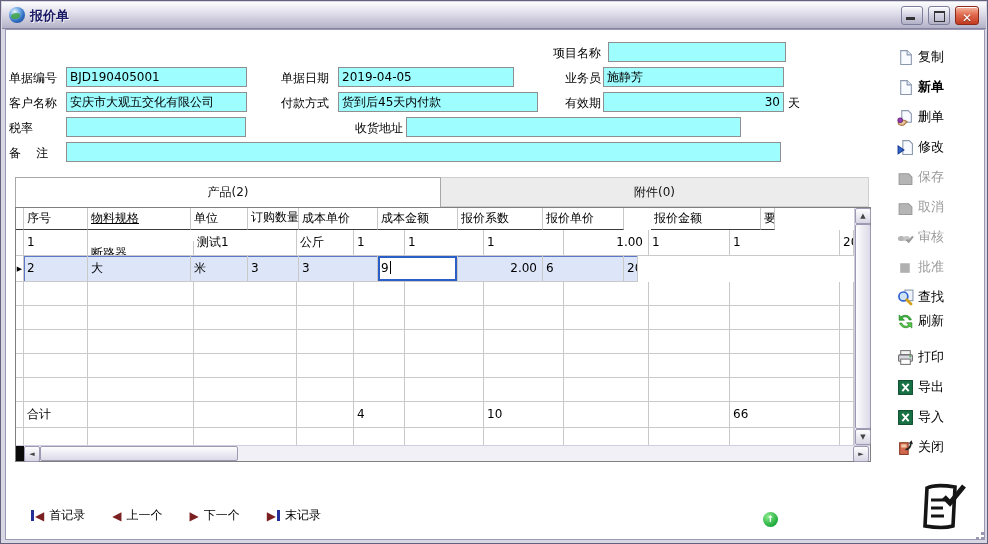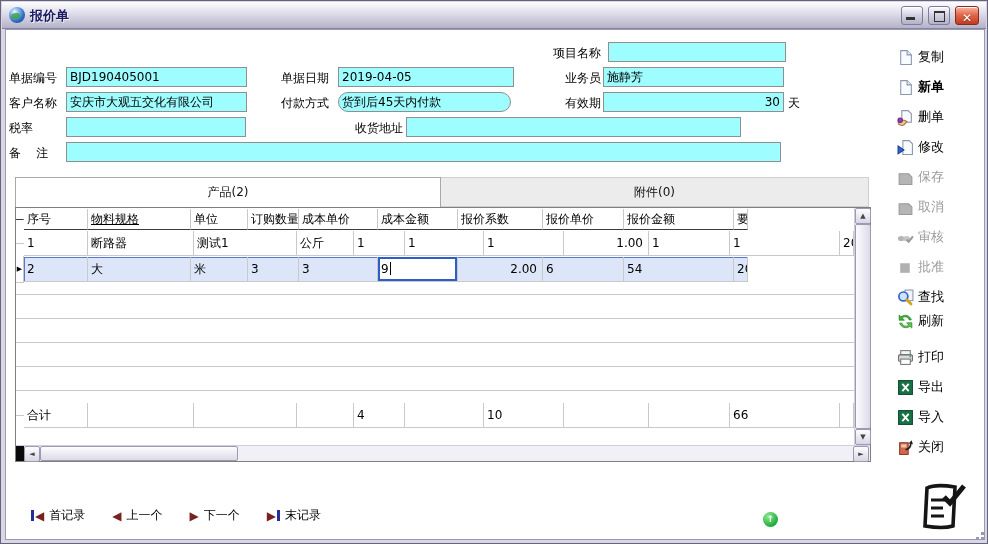--- a/index.html
+++ b/index.html
@@ -24,35 +24,35 @@
   
   .lbl{position:absolute;font-size:12px;color:#000;white-space:pre;}
   .lbl.r{text-align:right;}
   .fld{position:absolute;height:20px;box-sizing:border-box;border:1px solid #8f8f8f;background:var(--field-bg,#9dfdff);
        font-size:12px;line-height:18px;padding:0 3px;overflow:hidden;white-space:nowrap;}
   #l-project{left:520px;top:44px;width:80px;} #f-project{left:607px;top:41px;width:178px;}
   #l-docno{left:8px;top:69px;}               #f-docno{left:65px;top:66px;width:181px;}
   #l-docdate{left:280px;top:69px;}           #f-docdate{left:337px;top:66px;width:176px;}
   #l-salesman{left:520px;top:69px;width:80px;} #f-salesman{left:602px;top:66px;width:181px;}
   #l-customer{left:8px;top:94px;}            #f-customer{left:65px;top:91px;width:181px;}
-  #l-payment{left:280px;top:94px;}           #f-payment{left:337px;top:91px;width:173px;border-radius:10px;}
+  #l-payment{left:280px;top:94px;}           #f-payment{left:337px;top:91px;width:200px;}
   #l-validity{left:520px;top:94px;width:80px;} #f-validity{left:602px;top:91px;width:181px;text-align:right;}
   #l-days{left:787px;top:94px;}
   #l-tax{left:8px;top:119px;}                #f-tax{left:65px;top:116px;width:180px;}
   #l-address{left:330px;top:119px;width:72px;} #f-address{left:405px;top:116px;width:335px;}
   #l-remark{left:8px;top:144px;}             #f-remark{left:65px;top:141px;width:715px;}
   
   .tabbar{position:absolute;left:14px;top:176px;width:854px;height:30px;display:flex;}
   .tab{box-sizing:border-box;height:30px;display:flex;align-items:center;justify-content:center;font-size:12px;color:#111;}
   .tab.active{width:426px;background:#fff;border:1px solid #a8a8a8;border-bottom:none;}
   .tab.inactive{width:428px;background:#ececec;border:1px solid #cfcfcf;border-left:none;}
   
   .grid{position:absolute;left:14px;top:206px;width:856px;height:255px;border:1px solid #7f7f7f;box-sizing:border-box;background:#fff;}
   .gbody{position:absolute;left:0;top:0;width:838px;}
-  .grow{display:flex;align-items:center;}
+  .grow{display:flex;}
   .cellwrap{display:flex;}
   .gind{width:8px;box-sizing:border-box;border-right:1px solid #c9c9c9;border-bottom:1px solid #c9c9c9;background:#fff;
         font-size:7px;line-height:26px;text-align:center;color:#000;overflow:hidden;}
   .gcell{box-sizing:border-box;border-right:1px solid #c9c9c9;border-bottom:1px solid #c9c9c9;
          padding:0 0 0 3px;font-size:12px;color:#000;overflow:hidden;white-space:nowrap;}
   .right{text-align:right;padding-right:5px;}
   .ghead{height:22px;} .ghead .gcell{line-height:20px;border-bottom:1px solid #3c3c3c;}
   .ghead .gind{border-bottom:1px solid #3c3c3c;}
   .trow{height:26px;} .trow .gcell{line-height:24px;}
   .emptyrow{height:24px;} .totalrow{height:26px;} .totalrow .gcell{line-height:24px;}
@@ -136,34 +136,34 @@
   </div>
 
   <div class="grid">
     <div class="gbody" id="gbody">
         <div class="grow ghead">
           <div class="gind"></div>
           <div class="cellwrap">
             <div class="gcell" style="width: 64px;">序号</div>
             <div class="gcell" style="width: 103px; text-decoration: underline;">物料规格</div>
             <div class="gcell" style="width: 57px;">单位</div>
-            <div class="gcell" style="width: 51px;">订购数量</div>
+            <div class="gcell" style="width: 51px; font-family: Liberation Mono, monospace;">订购数量</div>
             <div class="gcell" style="width: 79px;">成本单价</div>
             <div class="gcell" style="width: 80px;">成本金额</div>
             <div class="gcell" style="width: 85px;">报价系数</div>
             <div class="gcell" style="width: 81px;">报价单价</div>
-            <div class="gcell" style="width: 110px;">报价金额</div>
+            <div class="gcell" style="width: 110px; margin-left: 27px;">报价金额</div>
             <div class="gcell" style="width: 14px;">要</div>
           </div>
         </div>
         <div class="grow trow">
           <div class="gind"></div>
           <div class="cellwrap">
             <div class="gcell" style="width: 64px;">1</div>
-            <div class="gcell" style="width: 106px;">断路器</div>
+            <div class="gcell" style="width: 106px; margin-top: 11px;">断路器</div>
             <div class="gcell" style="width: 103px;">测试1</div>
             <div class="gcell" style="width: 57px;">公斤</div>
             <div class="gcell" style="width: 51px;">1</div>
             <div class="gcell" style="width: 79px;">1</div>
             <div class="gcell" style="width: 80px;">1</div>
             <div class="gcell right" style="width: 85px;">1.00</div>
             <div class="gcell" style="width: 81px;">1</div>
             <div class="gcell" style="width: 110px;">1</div>
             <div class="gcell" style="width: 14px;">20</div>
           </div>
@@ -172,21 +172,20 @@
           <div class="gind">▶</div>
           <div class="cellwrap selwrap">
             <div class="gcell" style="width: 64px;">2</div>
             <div class="gcell" style="width: 103px;">大</div>
             <div class="gcell" style="width: 57px;">米</div>
             <div class="gcell" style="width: 51px;">3</div>
             <div class="gcell" style="width: 79px;">3</div>
             <div class="gcell editcell" style="width: 80px;"><span>9</span><span class="caret"></span></div>
             <div class="gcell right" style="width: 85px;">2.00</div>
             <div class="gcell" style="width: 81px;">6</div>
-            <div class="gcell" style="width: 110px;">54</div>
             <div class="gcell" style="width: 14px;">20</div>
           </div>
         </div>
         <div class="grow emptyrow">
           <div class="gind"></div>
           <div class="cellwrap">
             <div class="gcell" style="width: 64px;"></div>
             <div class="gcell" style="width: 106px;"></div>
             <div class="gcell" style="width: 103px;"></div>
             <div class="gcell" style="width: 57px;"></div>

